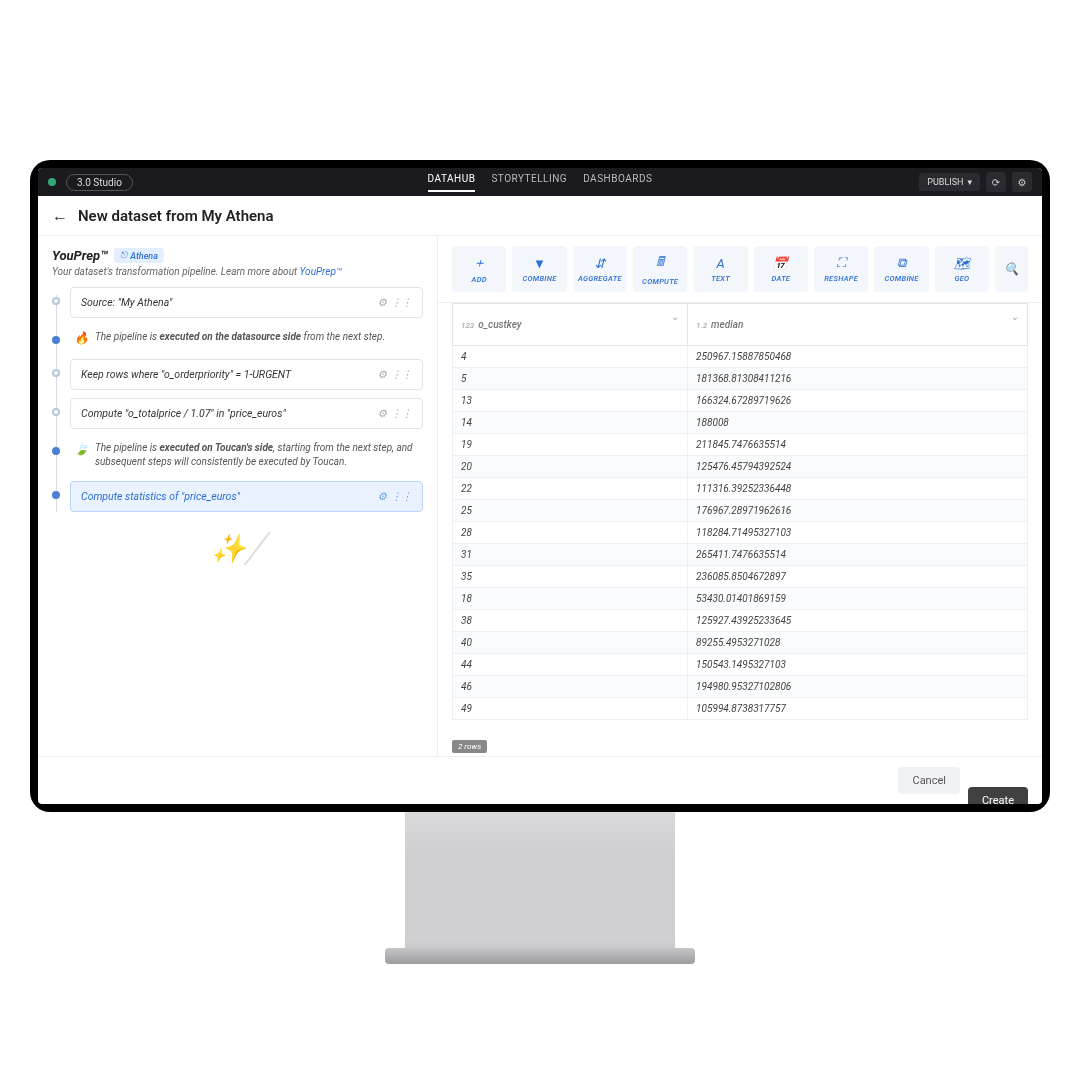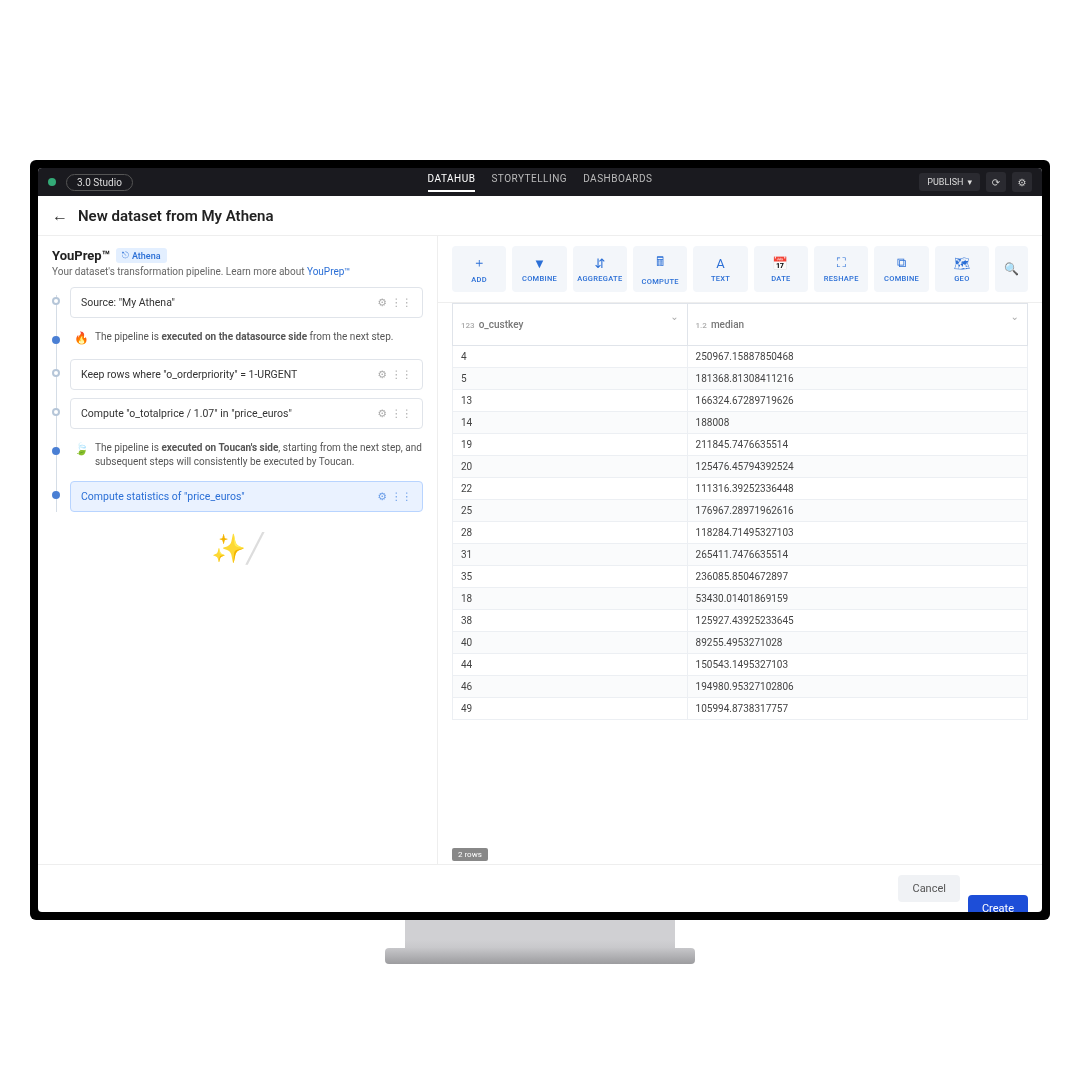--- a/index.html
+++ b/index.html
@@ -4,23 +4,23 @@
 <style>
 * { box-sizing: border-box; margin: 0; padding: 0; }
 body {
   width: 1080px; height: 1080px;
   background: #ffffff;
   font-family: -apple-system, BlinkMacSystemFont, "Segoe UI", Roboto, sans-serif;
   font-size: 12px; color: #333;
 }
 .monitor {
   position: absolute; left: 30px; top: 160px;
-  width: 1020px; height: 760px;
+  width: 1020px; height: 652px;
   background: #000;
-  border-radius: 6px;
+  border-radius: 20px;
   padding: 8px;
 }
 .screen {
   width: 100%; height: 100%;
   background: #fff;
   border-radius: 4px;
   overflow: hidden;
   display: flex; flex-direction: column;
 }
 .topbar {
@@ -37,21 +37,21 @@
 .publish-btn { background: #2a2a30; color: #ddd; font-size: 9px; padding: 4px 8px; border-radius: 3px; display: flex; align-items: center; gap: 4px; }
 .icon-btn { width: 20px; height: 20px; background: #2a2a30; border-radius: 3px; display: flex; align-items: center; justify-content: center; color: #ccc; }
 
 .header-row {
   height: 40px; background: #fff; border-bottom: 1px solid #eee;
   display: flex; align-items: center; padding: 0 14px; gap: 10px;
 }
 .back-arrow { font-size: 16px; cursor: pointer; }
 .page-title { font-size: 15px; font-weight: 600; color: #222; }
 
-.content { flex: 1; display: flex; overflow: hidden; }
+.content { flex: 1; display: flex; overflow: hidden; font-style: italic; }
 .left-panel { width: 400px; border-right: 1px solid #eee; padding: 12px 14px; overflow-y: auto; }
 .right-panel { flex: 1; display: flex; flex-direction: column; overflow: hidden; }
 
 .youprep-title { font-size: 13px; font-weight: 700; color: #222; display: inline-flex; align-items: center; gap: 6px; }
 .athena-badge { background: #e3efff; color: #2b6fd6; font-size: 9px; padding: 2px 6px; border-radius: 3px; font-weight: 500; display: inline-flex; align-items: center; gap: 3px; }
 .subtext { font-size: 10px; color: #666; margin-top: 3px; margin-bottom: 10px; }
 .subtext a { color: #2b6fd6; text-decoration: none; }
 
 .pipeline { position: relative; }
 .pipeline::before { content: ""; position: absolute; left: 4px; top: 8px; bottom: 0; width: 1px; background: #d5dde6; }
@@ -102,21 +102,21 @@
 
 .footer-badge { margin: 4px 14px; }
 .rows-pill { background: #888; color: #fff; font-size: 8px; padding: 2px 6px; border-radius: 2px; margin-top: 40px; }
 
 .bottom-bar {
   height: 48px; border-top: 1px solid #eee; display: flex; align-items: center;
   justify-content: flex-end; padding: 0 14px; gap: 8px;
 }
 .btn { padding: 7px 14px; border-radius: 4px; font-size: 11px; cursor: pointer; }
 .btn-cancel { background: #f0f2f5; color: #555; }
-.btn-create { background: #1d4ed8; color: #fff; margin-top: 40px; }
+.btn-create { background: #404040; color: #fff; margin-top: 40px; }
 
 .stand {
   position: absolute; left: 405px; top: 760px; width: 270px; height: 200px;
   background: linear-gradient(180deg, #e6e6e8 0%, #d0d0d3 45%, #d0d0d3 90%, #bcbcbf 100%);
   border-radius: 2px;
 }
 .stand-base {
   position: absolute; left: 385px; top: 948px; width: 310px; height: 16px;
   background: linear-gradient(180deg, #c7c7ca, #9c9c9f);
   border-radius: 4px;

